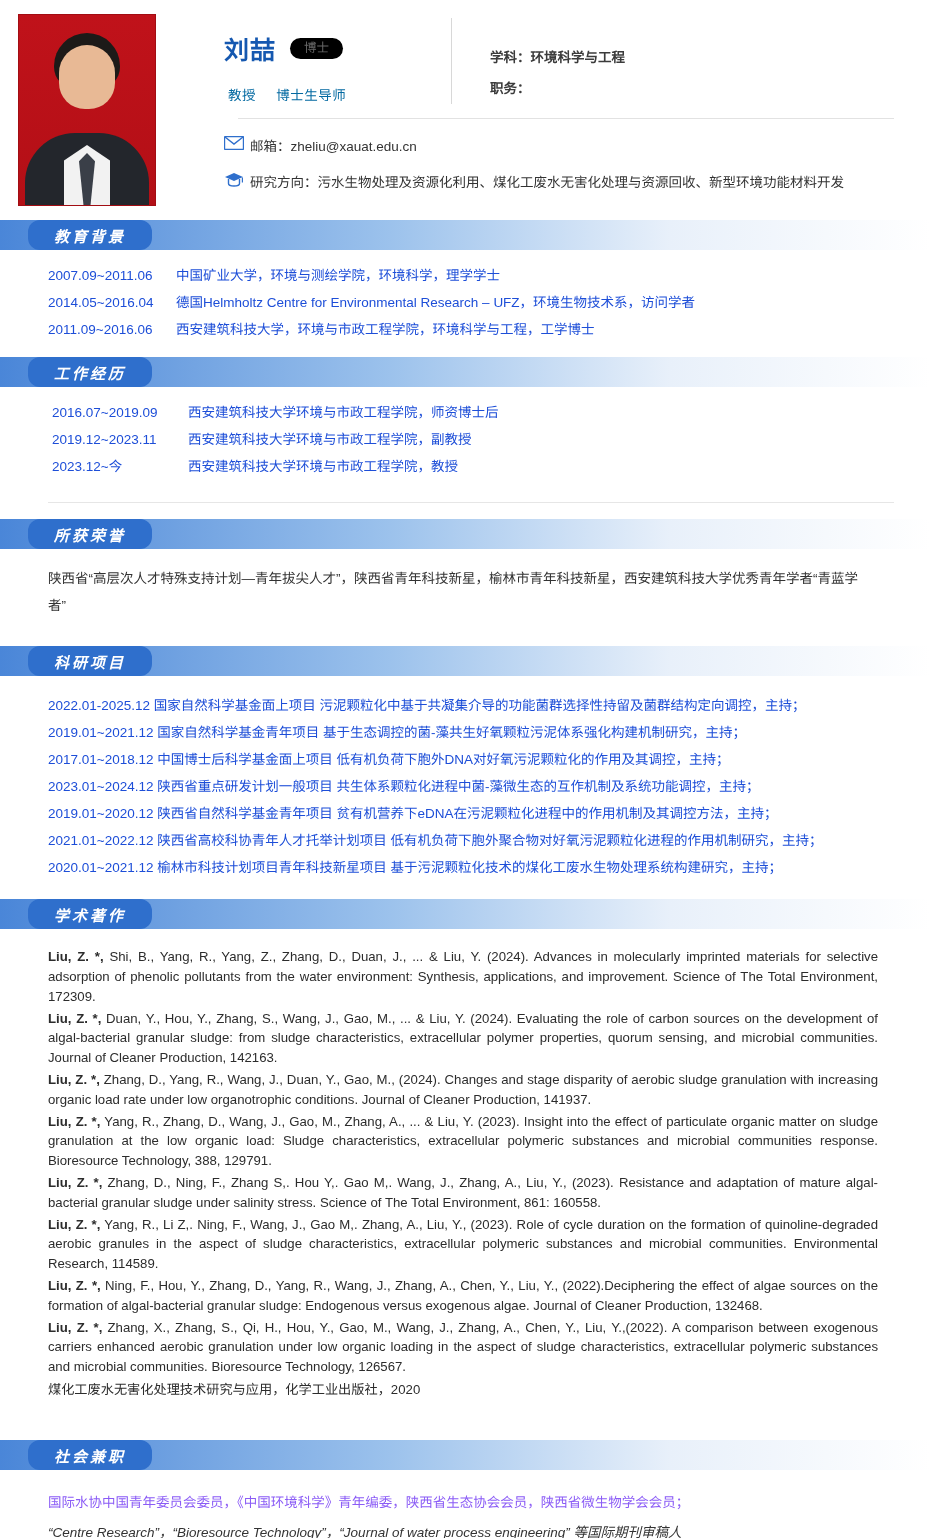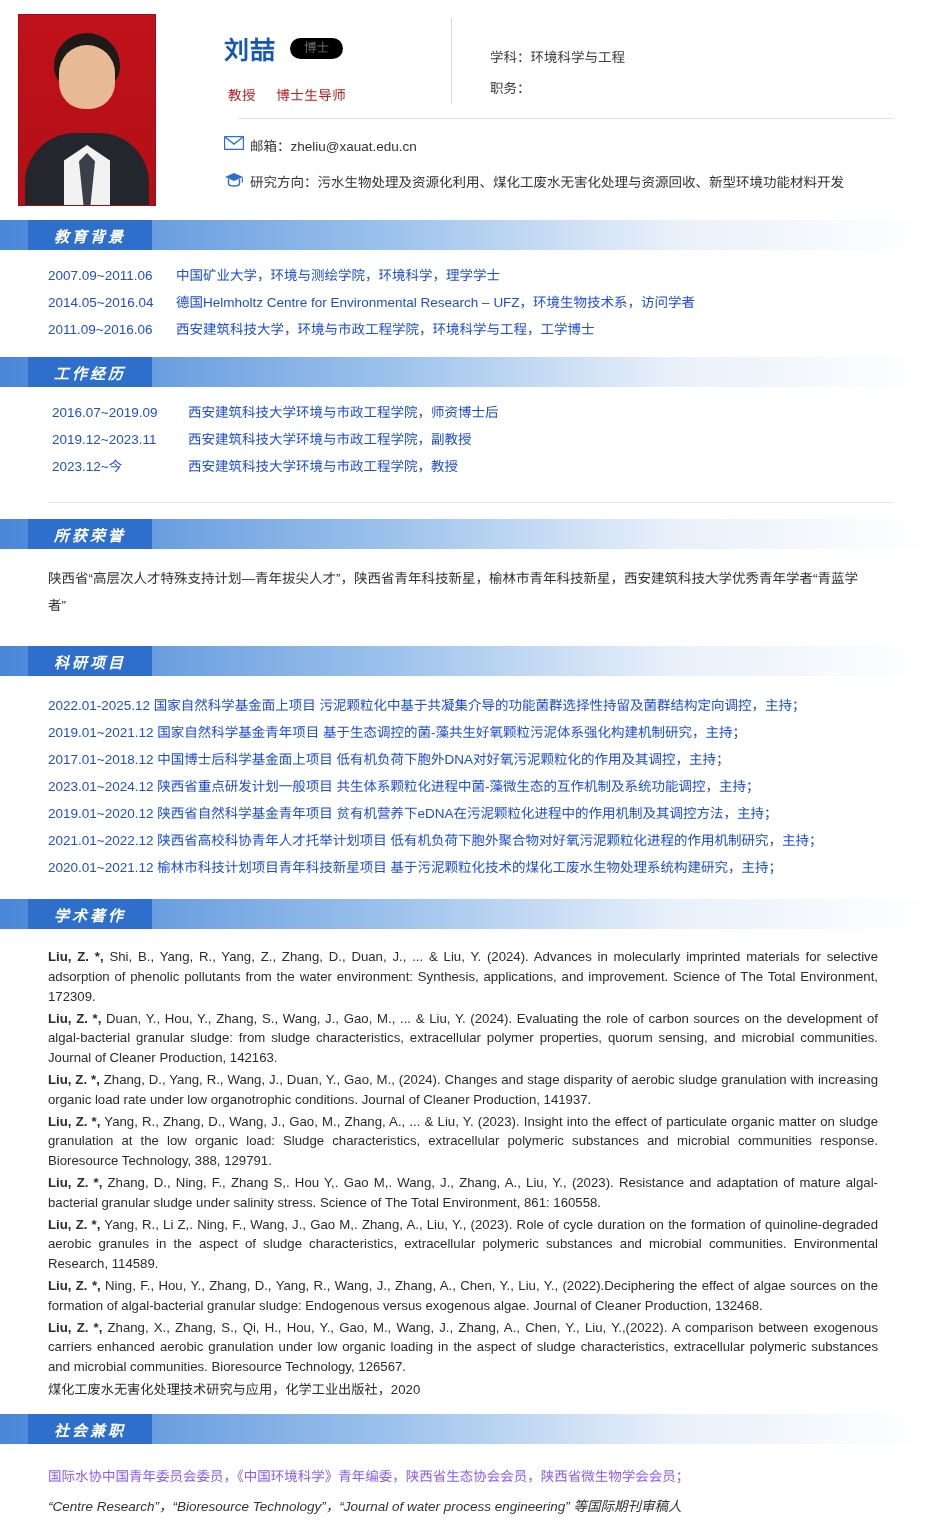--- a/index.html
+++ b/index.html
@@ -44,42 +44,42 @@
 
   .head-right{flex:1;padding-left:30px;}
   .head-top{display:flex;align-items:flex-end;}
   .head-left-col{width:265px;flex:0 0 265px;padding-top:6px;}
   .name-row{display:flex;align-items:center;gap:14px;padding-left:38px;}
   .name{font-size:25px;font-weight:bold;color:#1558b0;letter-spacing:1px;}
   .degree-badge{
     background:#000000;color:#666;border-radius:11px;
     font-size:12.5px;padding:3px 14px;line-height:1.2;
   }
-  .titles{padding-left:42px;margin-top:18px;font-size:13.5px;color:#b91c1c;letter-spacing:.5px;}
+  .titles{padding-left:42px;margin-top:18px;font-size:13.5px;color:#0369a1;letter-spacing:.5px;}
   .titles span{margin-right:16px;}
   .vline{width:1px;background:#d8d8d8;align-self:stretch;margin:4px 0 0 0;height:86px;}
-  .head-meta{padding:6px 0 0 38px;font-size:13.5px;color:#3b3b3b;line-height:2.25;}
+  .head-meta{padding:6px 0 0 38px;font-size:13.5px;color:#3b3b3b;line-height:2.25;font-weight:bold;}
 
   .hr-soft{height:1px;background:#e2e2e2;margin:14px 36px 0 52px;}
 
   .contact{padding:16px 0 0 38px;}
   .contact-row{display:flex;align-items:flex-start;margin-bottom:12px;font-size:13.5px;color:#333;}
   .ic{width:26px;flex:0 0 26px;display:flex;align-items:flex-start;justify-content:flex-start;padding-top:1px;}
   .contact-text{line-height:1.75;}
 
   
   .sec-bar{
     position:relative;height:30px;width:100%;margin-top:14px;
     background:linear-gradient(90deg,#4a86d8 0%,#9cc2ec 42%,#e8f0fa 72%,#ffffff 100%);
   }
   .sec-bar .tag{
     position:absolute;left:28px;top:0;height:30px;min-width:118px;
     background:#2f6fcc;color:#fff;font-size:15px;font-weight:bold;font-style:italic;
     letter-spacing:3px;display:flex;align-items:center;justify-content:center;
-    padding:0 26px;box-sizing:border-box;
+    padding:0 26px;box-sizing:border-box;border-radius:12px;
   }
   .line{font-size:13.5px;color:#1d4ed8;line-height:2.0;}
   .line .dt{display:inline-block;min-width:128px;}
   .line .dt2{display:inline-block;min-width:136px;}
   .rule{height:1px;background:#e6e6e6;margin:10px 36px 0 48px;}
 
   .para{font-size:13.5px;line-height:2.0;color:#333;}
 
   
   .pubs{padding:18px 52px 0 48px;}
@@ -241,21 +241,21 @@
     <div class="pub"><b>Liu, Z. *,</b><span> Duan, Y., Hou, Y., Zhang, S., Wang, J., Gao, M., ... &amp; Liu, Y. (2024). Evaluating the role of carbon sources on the development of algal-bacterial granular sludge: from sludge characteristics, extracellular polymer properties, quorum sensing, and microbial communities. Journal of Cleaner Production, 142163.</span></div>
     <div class="pub"><b>Liu, Z. *,</b><span> Zhang, D., Yang, R., Wang, J., Duan, Y., Gao, M., (2024). Changes and stage disparity of aerobic sludge granulation with increasing organic load rate under low organotrophic conditions. Journal of Cleaner Production, 141937.</span></div>
     <div class="pub"><b>Liu, Z. *,</b><span> Yang, R., Zhang, D., Wang, J., Gao, M., Zhang, A., ... &amp; Liu, Y. (2023). Insight into the effect of particulate organic matter on sludge granulation at the low organic load: Sludge characteristics, extracellular polymeric substances and microbial communities response. Bioresource Technology, 388, 129791.</span></div>
     <div class="pub"><b>Liu, Z. *,</b><span> Zhang, D., Ning, F., Zhang S,. Hou Y,. Gao M,. Wang, J., Zhang, A., Liu, Y., (2023). Resistance and adaptation of mature algal-bacterial granular sludge under salinity stress. Science of The Total Environment, 861: 160558.</span></div>
     <div class="pub"><b>Liu, Z. *,</b><span> Yang, R., Li Z,. Ning, F., Wang, J., Gao M,. Zhang, A., Liu, Y., (2023). Role of cycle duration on the formation of quinoline-degraded aerobic granules in the aspect of sludge characteristics, extracellular polymeric substances and microbial communities. Environmental Research, 114589.</span></div>
     <div class="pub"><b>Liu, Z. *,</b><span> Ning, F., Hou, Y., Zhang, D., Yang, R., Wang, J., Zhang, A., Chen, Y., Liu, Y., (2022).Deciphering the effect of algae sources on the formation of algal-bacterial granular sludge: Endogenous versus exogenous algae. Journal of Cleaner Production, 132468.</span></div>
     <div class="pub"><b>Liu, Z. *,</b><span> Zhang, X., Zhang, S., Qi, H., Hou, Y., Gao, M., Wang, J., Zhang, A., Chen, Y., Liu, Y.,(2022). A comparison between exogenous carriers enhanced aerobic granulation under low organic loading in the aspect of sludge characteristics, extracellular polymeric substances and microbial communities. Bioresource Technology, 126567.</span></div>
     <div class="book">煤化工废水无害化处理技术研究与应用，化学工业出版社，2020</div>
   </div>
 
-  <div class="sec-bar" style="margin-top:14px">
+  <div class="sec-bar" style="margin-top:40px">
     <div class="tag">社会兼职</div>
   </div>
   <div class="social">
     <div class="r1">国际水协中国青年委员会委员，《中国环境科学》青年编委，陕西省生态协会会员，陕西省微生物学会会员；</div>
     <div class="r2">“Centre Research”，“Bioresource Technology”，“Journal of water process engineering” 等国际期刊审稿人</div>
   </div>
 
 </div>
 
 </body></html>

